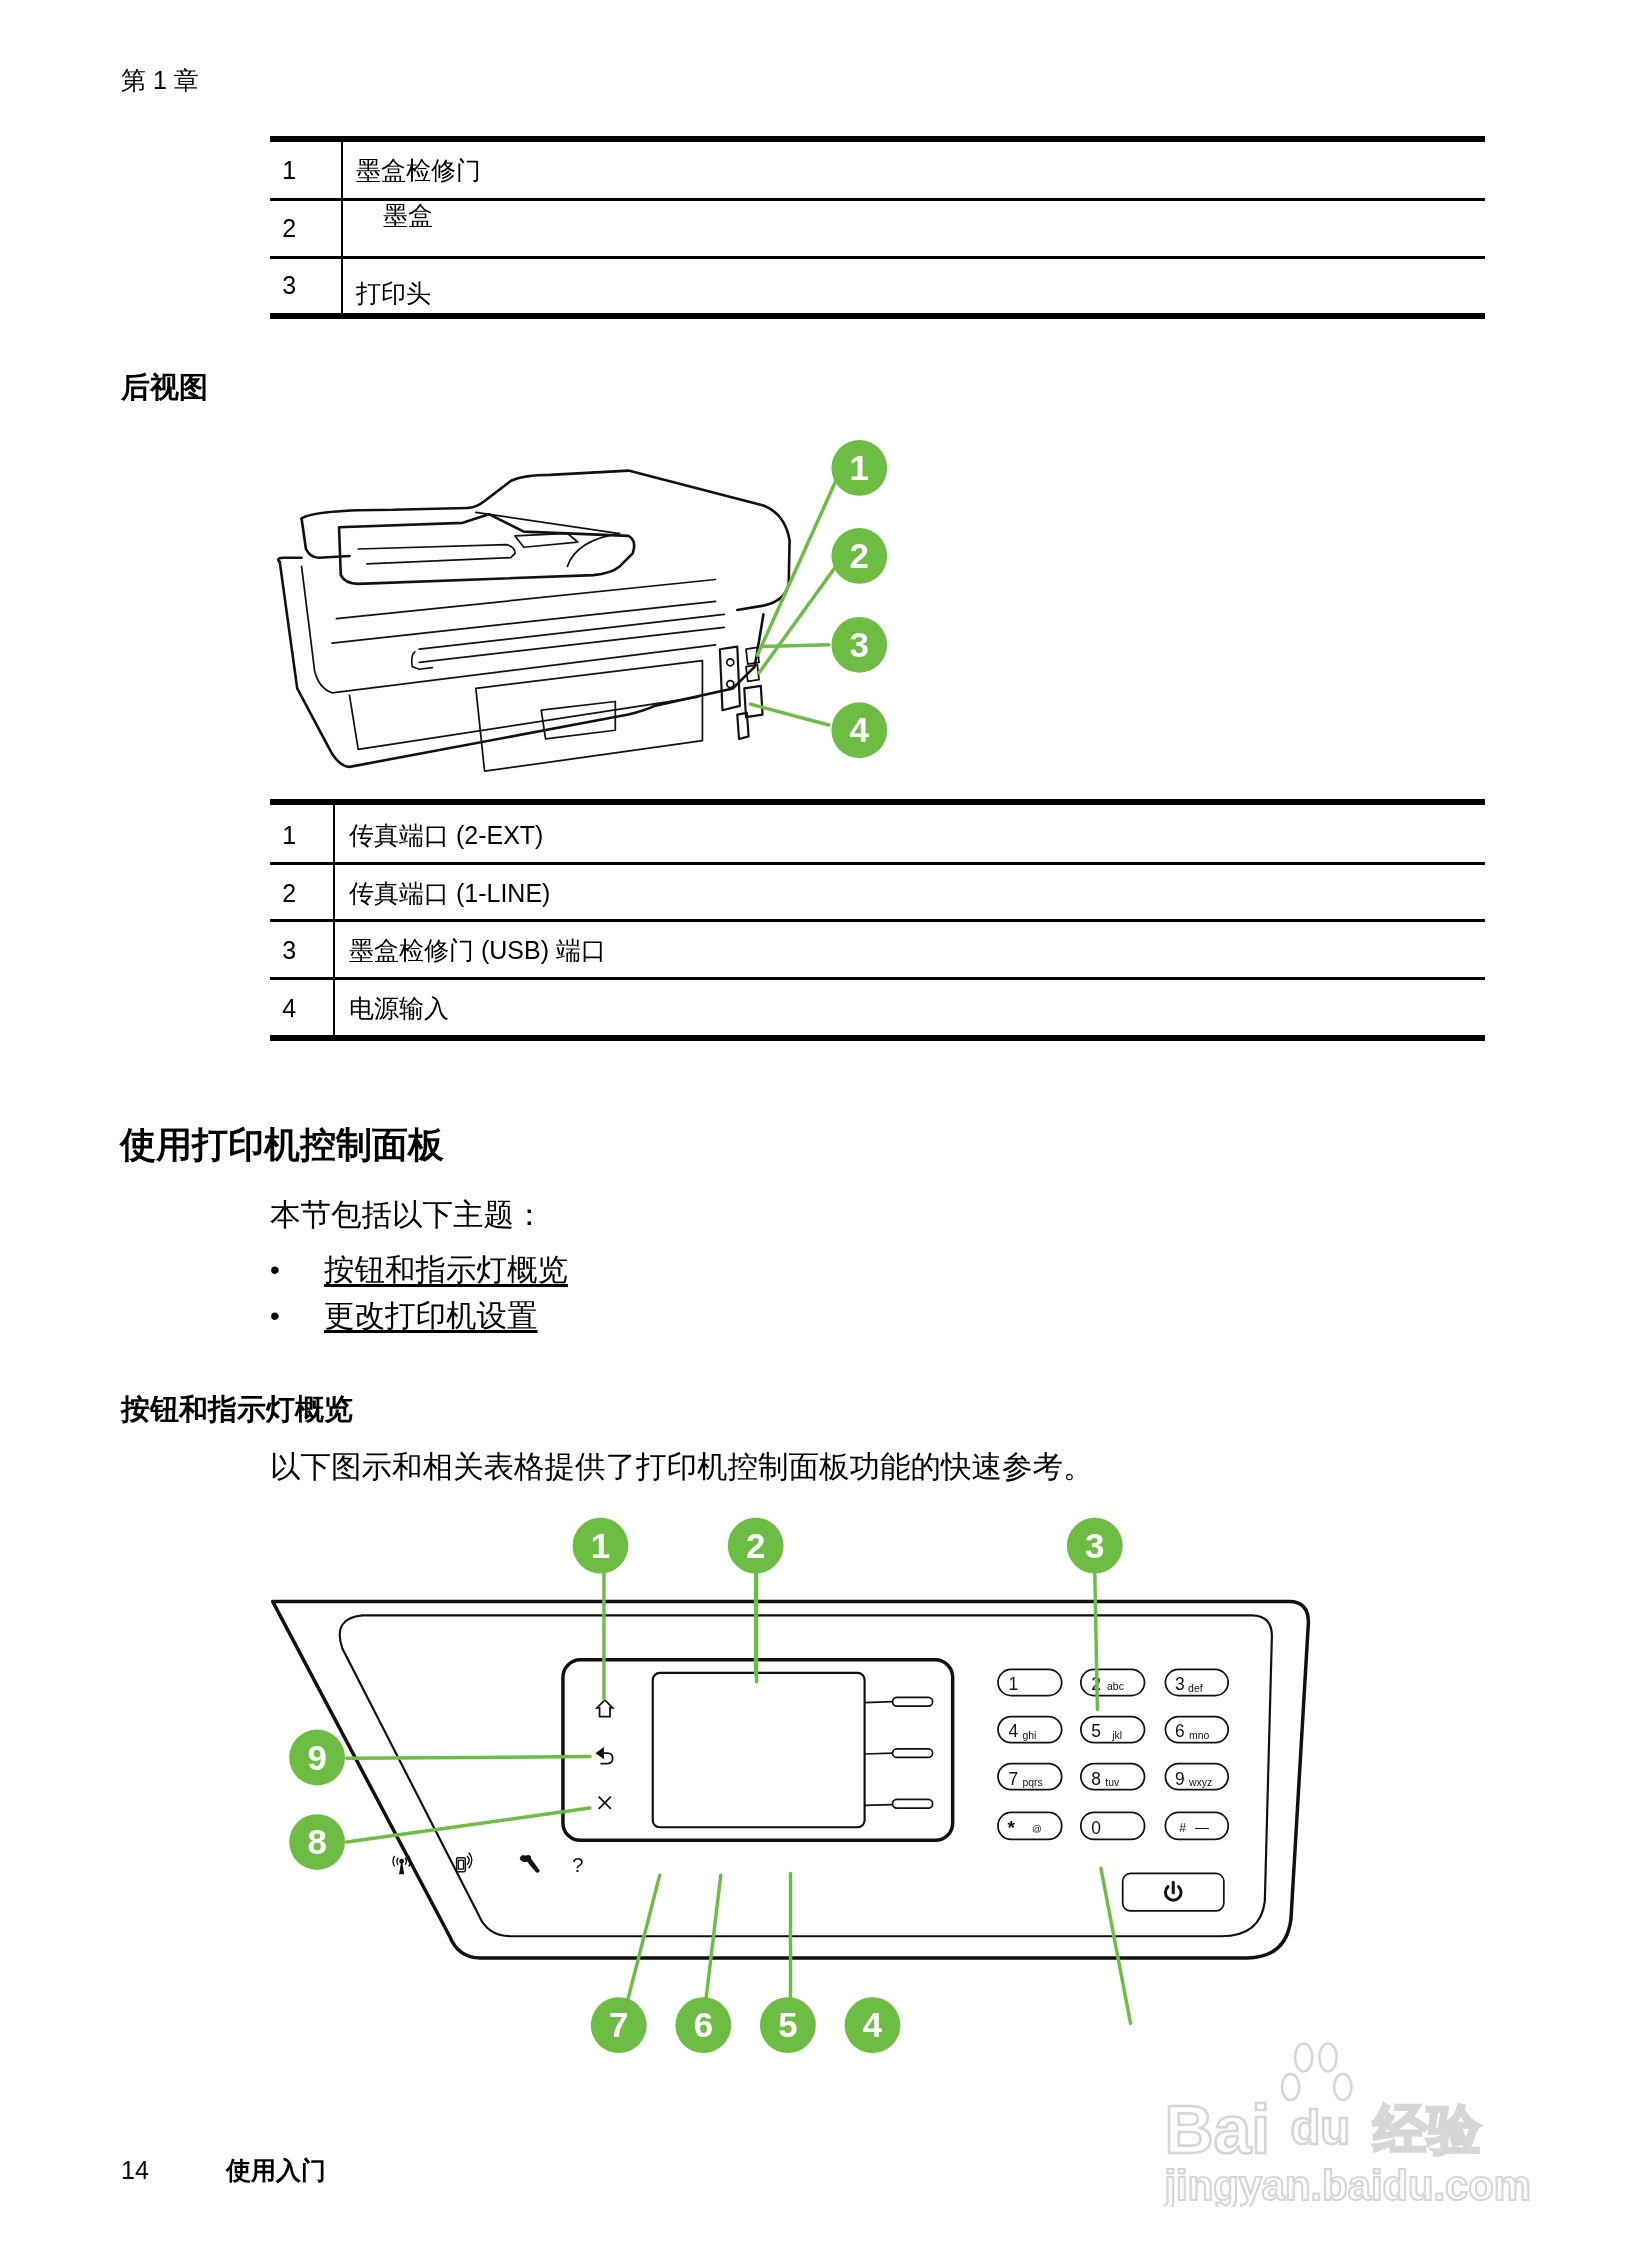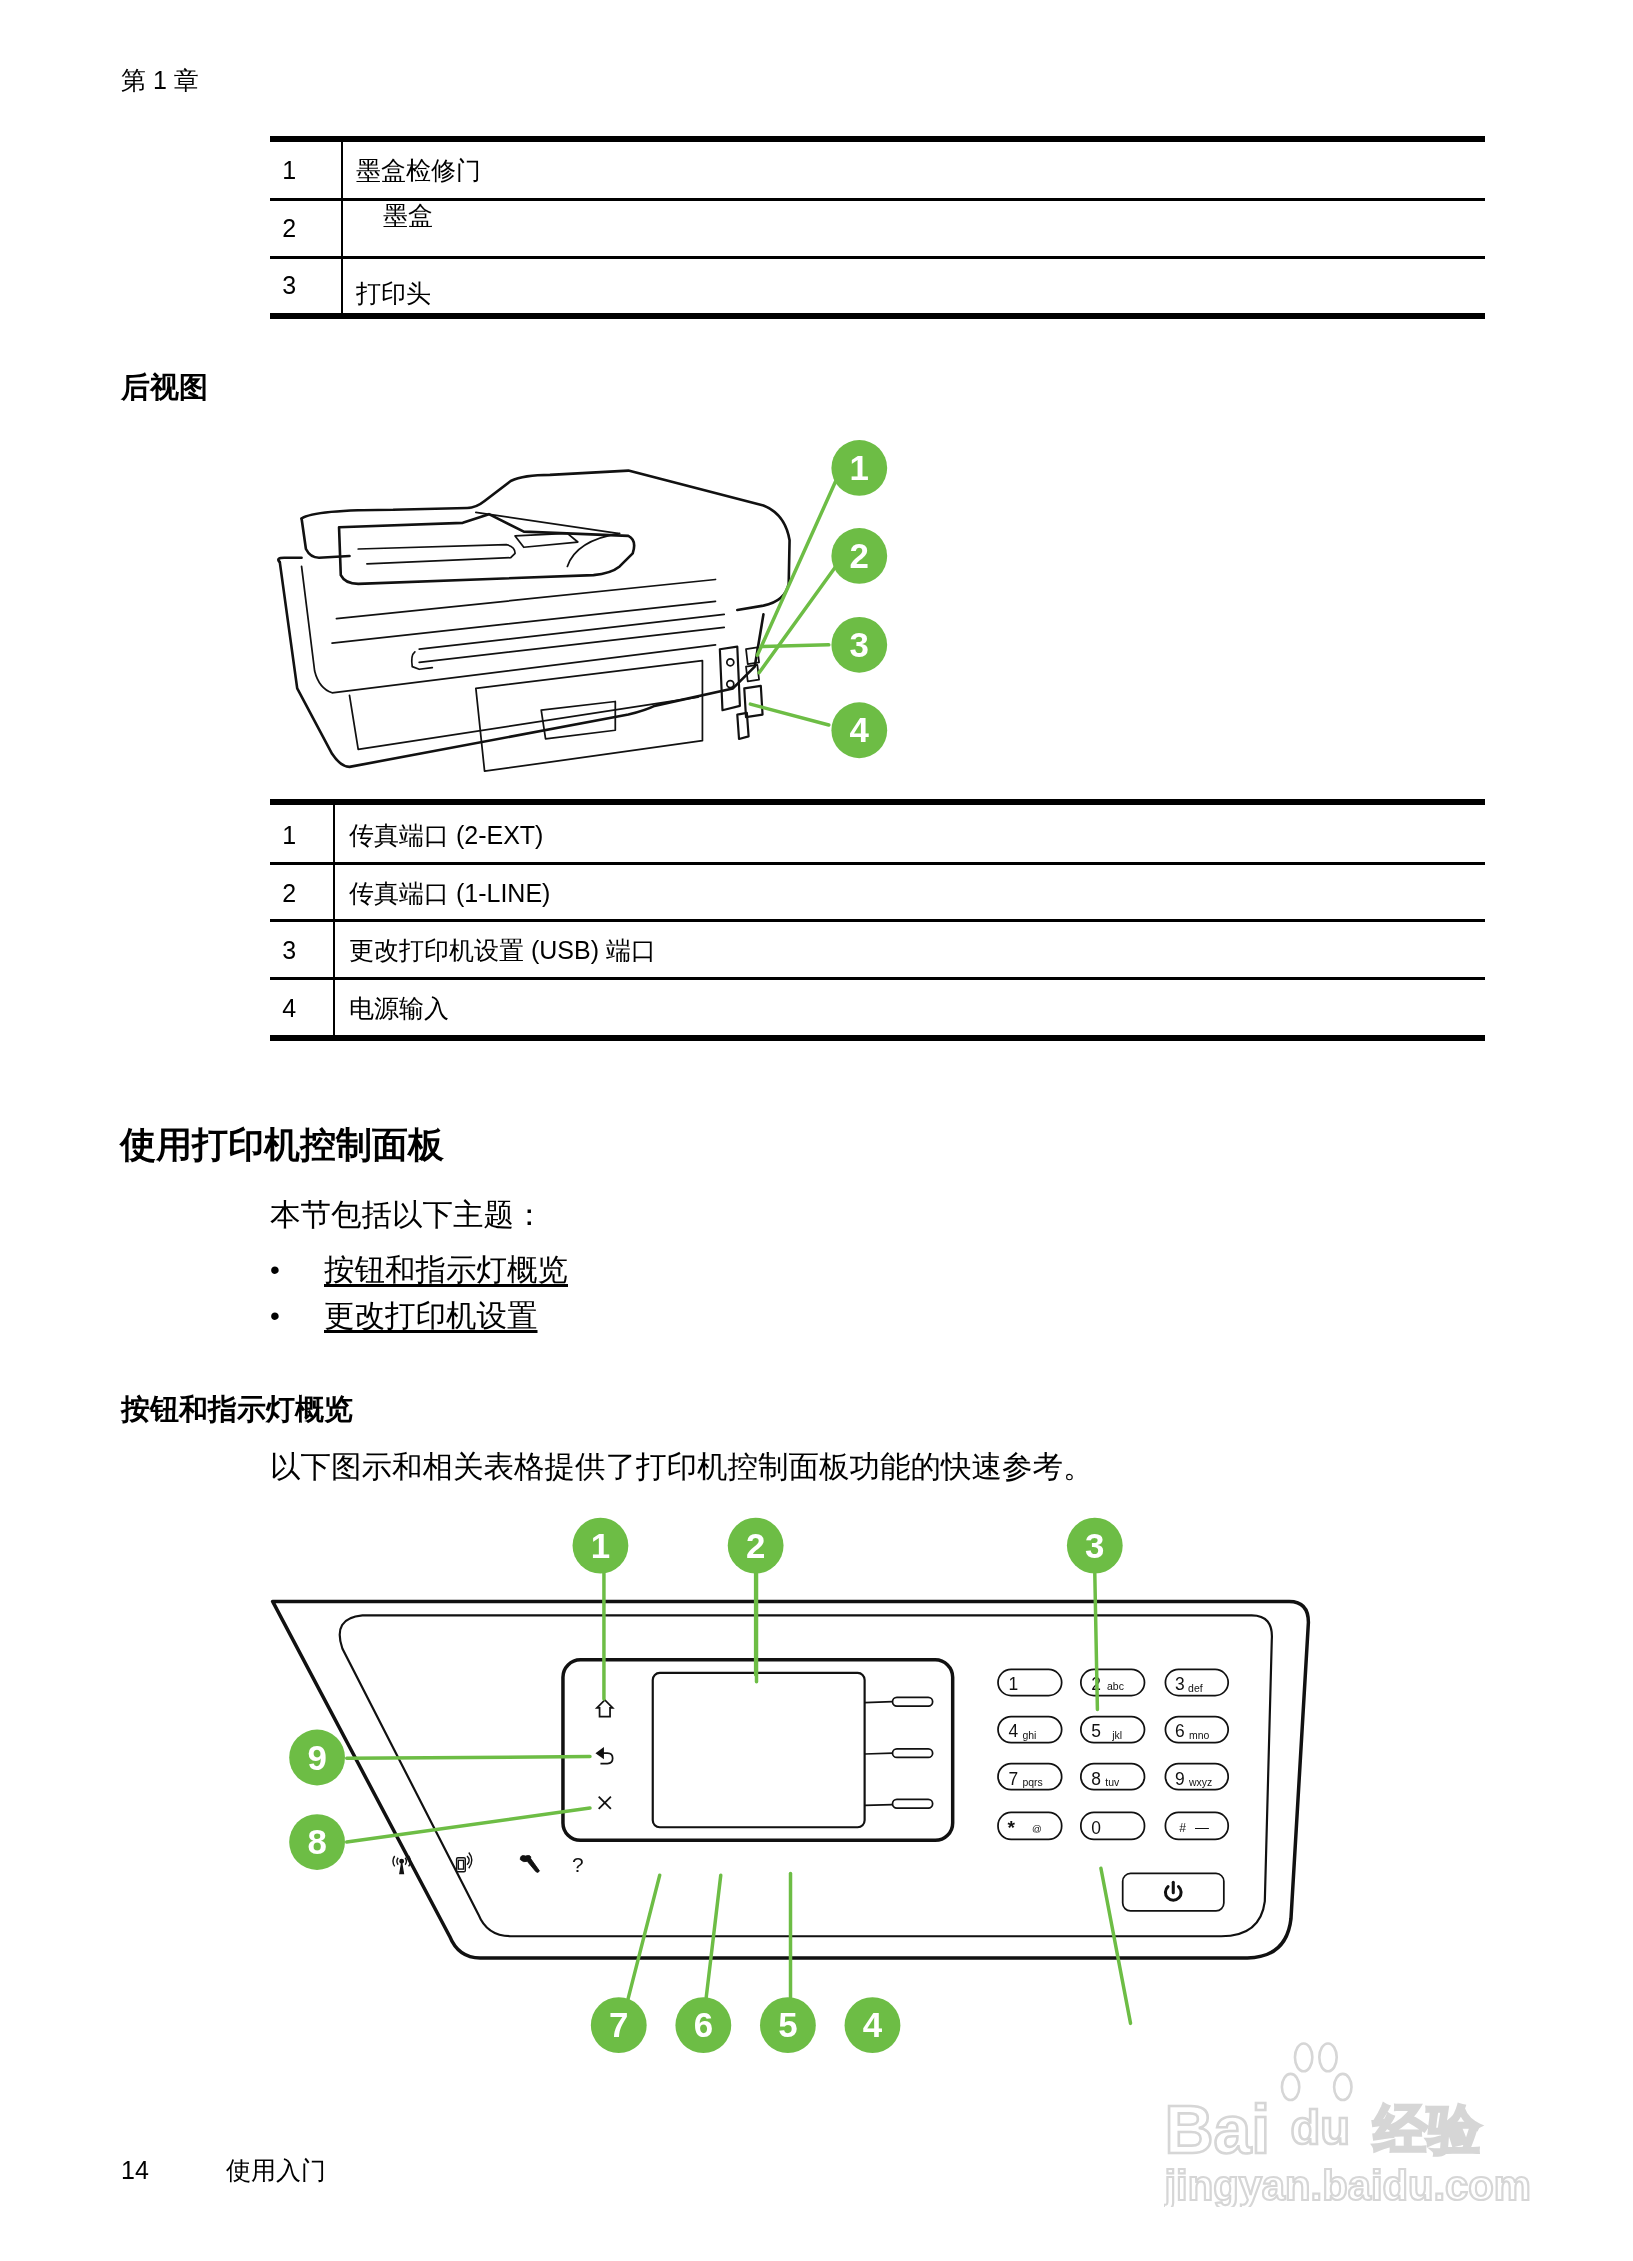--- a/index.html
+++ b/index.html
@@ -121,21 +121,21 @@
   <div>
     <span class="num" style="left:12.2px;top:21px;">1</span>
     <span class="txt" style="left:79px;top:21px;">传真端口 (2-EXT)</span>
   </div>
   <div>
     <span class="num" style="left:12.2px;top:79px;">2</span>
     <span class="txt" style="left:79px;top:79px;">传真端口 (1-LINE)</span>
   </div>
   <div>
     <span class="num" style="left:12.2px;top:136px;">3</span>
-    <span class="txt" style="left:79px;top:136px;">更改打印机设置 (USB) 端口</span>
+    <span class="txt" style="left:79px;top:136px;">墨盒检修门 (USB) 端口</span>
   </div>
   <div>
     <span class="num" style="left:12.2px;top:194px;">4</span>
     <span class="txt" style="left:79px;top:194px;">电源输入</span>
   </div>
 </div>
 
 <div class="abs h1" style="left:120px;top:1118px;">使用打印机控制面板</div>
 
 <div class="abs body-text" style="left:270px;top:1196px;">本节包括以下主题：</div>
@@ -303,21 +303,21 @@
         <text class="callout-num" x="63" y="396" font-size="40" text-anchor="middle">8</text>
       </g>
     <g>
         <circle cx="63" cy="285" r="32" fill="#6dbd45"></circle>
         <text class="callout-num" x="63" y="299" font-size="40" text-anchor="middle">9</text>
       </g>
   </g>
 </svg>
 
 <div class="abs footer-num" style="left:121px;top:2155px;">14</div>
-<div class="abs footer-title" style="left:226px;top:2155px;">使用入门</div>
+<div class="abs footer-title" style="left:226px;top:2155px;font-weight:bold;">使用入门</div>
 
 <div class="abs" style="left:1164px;top:2033px;width:375px;height:174px;">
   <svg width="375" height="174" viewBox="0 0 430 200">
     <g fill="none" stroke="#d6d6d6" stroke-width="3">
       <ellipse cx="160" cy="28" rx="10" ry="16"></ellipse>
       <ellipse cx="188" cy="28" rx="10" ry="16"></ellipse>
       <ellipse cx="145" cy="62" rx="10" ry="15"></ellipse>
       <ellipse cx="205" cy="62" rx="10" ry="15"></ellipse>
     </g>
     <text x="0" y="138" font-size="78" font-weight="bold" fill="#fff" stroke="#d6d6d6" stroke-width="3">Bai</text>

